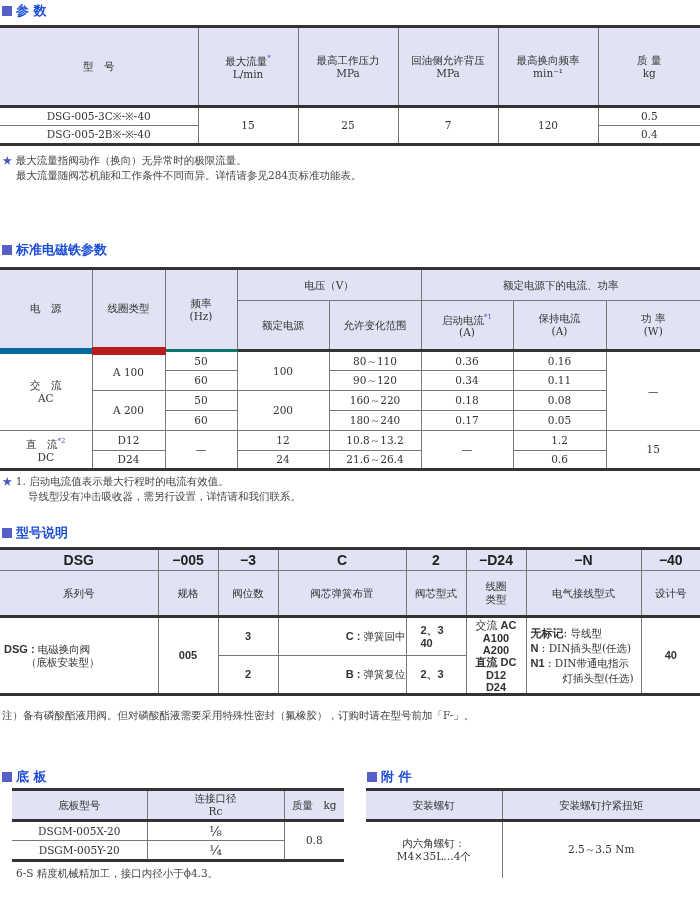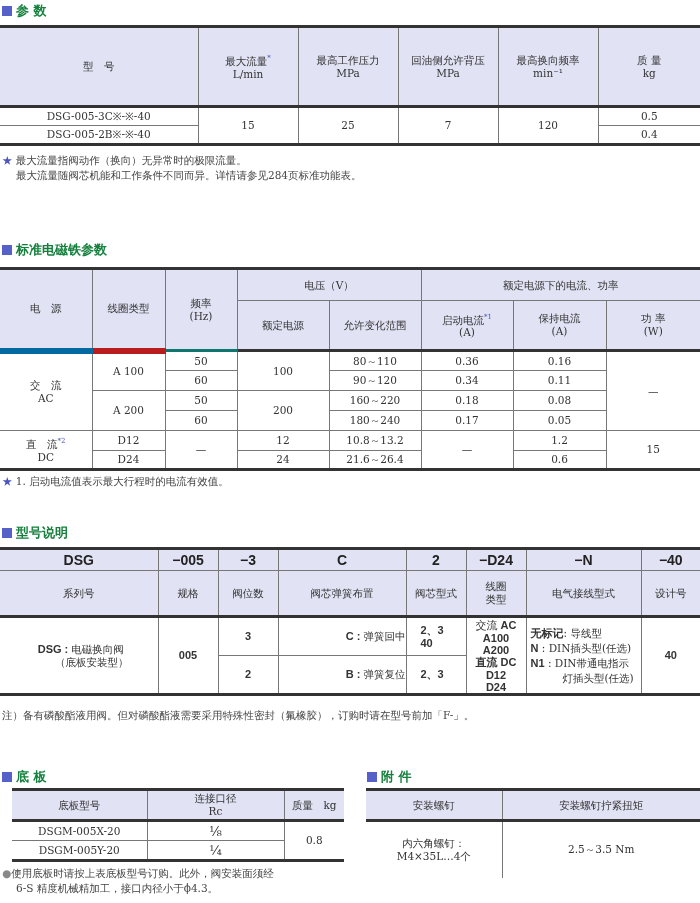--- a/index.html
+++ b/index.html
@@ -1,17 +1,17 @@
 <!DOCTYPE html>
 <html><head>
 <meta charset="utf-8">
 <style>
 *{box-sizing:border-box;margin:0;padding:0}
 body{width:700px;height:903px;background:#fff;font-family:"DejaVu Serif","Liberation Serif",serif;color:#333;position:relative;overflow:hidden;font-size:11px}
-.sec-title{position:absolute;display:flex;align-items:center;font-family:"DejaVu Sans","Liberation Sans",sans-serif;font-weight:bold;font-size:13px;color:#15803d}
+.sec-title{position:absolute;display:flex;align-items:center;font-family:"DejaVu Sans","Liberation Sans",sans-serif;font-weight:bold;font-size:13px;color:#1d4ed8}
 .sec-title .sq{width:10px;height:10px;background:#5560c8;margin-right:4px;display:inline-block}
 table{border-collapse:collapse;position:absolute;table-layout:fixed}
 td,th{text-align:center;vertical-align:middle;font-weight:normal;font-size:10.5px;line-height:13px;color:#333;border:1px solid #777;padding:0}
 th{background:#e1e3f4}
 table.t{border-top:3px solid #333;border-bottom:3px solid #333}
 table.t td:first-child,table.t th:first-child{border-left:none}
 table.t td:last-child,table.t th:last-child{border-right:none}
 .hdr-bottom th{border-bottom:3px solid #333}
 .star{color:#4a55c0;font-size:7px;vertical-align:super}
 .note{position:absolute;font-size:10.5px;line-height:15px;color:#444}
@@ -78,21 +78,21 @@
       <col style="width:72px">
       <col style="width:92px">
       <col style="width:92px">
       <col style="width:92px">
       <col style="width:93px">
       <col style="width:94px">
     </colgroup>
   <tbody>
       <tr style="height:32px">
     <th rowspan="2" style="border-bottom:6px solid #0369a1"><span>电　源</span></th>
-    <th rowspan="2" style="border-bottom:6px solid #b91c1c"><span>线圈类型</span></th>
+    <th rowspan="2" style="border-bottom:8px solid #b91c1c"><span>线圈类型</span></th>
     <th rowspan="2" style="border-bottom:3px solid #0f766e"><span>频率</span><br><span>(Hz)</span></th>
     <th colspan="2"><span>电压（V）</span></th>
     <th colspan="3"><span>额定电源下的电流、功率</span></th>
   </tr>
   <tr class="hdr-bottom" style="height:50px">
     <th><span>额定电源</span></th>
     <th><span>允许变化范围</span></th>
     <th><span>启动电流</span><span class="star">*1</span><br><span>(A)</span></th>
     <th><span>保持电流</span><br><span>(A)</span></th>
     <th><span>功 率</span><br><span>(W)</span></th>
@@ -141,20 +141,21 @@
     <td>D24</td>
     <td>24</td>
     <td>21.6～26.4</td>
     <td>0.6</td>
   </tr>
 </tbody>
   </table>
 
 <div class="note" style="left:2px;top:474px">
   <div><span class="bs">★</span> <span>1. 启动电流值表示最大行程时的电流有效值。</span></div>
+  <div style="padding-left:26px">导线型没有冲击吸收器，需另行设置，详情请和我们联系。</div>
 </div>
 
 <div class="sec-title" style="left:2px;top:524px">
   <span class="sq"></span>
   <span>型号说明</span>
 </div>
 
 <table class="t" style="left:0;top:547px;width:700px">
   <colgroup>
       <col style="width:158px">
@@ -182,21 +183,21 @@
     <th>规格</th>
     <th class="dash-r">阀位数</th>
     <th class="dash-r">阀芯弹簧布置</th>
     <th>阀芯型式</th>
     <th style="white-space:pre-line">线圈
 类型</th>
     <th>电气接线型式</th>
     <th>设计号</th>
   </tr>
   <tr style="height:39px">
-    <td rowspan="2" style="text-align:center;padding-left:4px">
+    <td rowspan="2" style="text-align:left;padding-left:4px">
       <span class="bold-sans">DSG</span><span class="bold-sans"> : </span><span>电磁换向阀</span><br>
       <span style="padding-left:22px">（底板安装型）</span>
     </td>
     <td rowspan="2" class="bold-sans">005</td>
     <td class="bold-sans dash-r">3</td>
     <td class="dash-r" style="text-align:right;padding-left:12px"><span class="bold-sans">C</span><span class="bold-sans"> : </span><span>弹簧回中</span></td>
     <td class="bold-sans" style="text-align:left;padding-left:14px"><span>2、3</span><br><span>40</span></td>
     <td rowspan="2" class="bold-sans" style="line-height:12px">
       <span style="font-weight:normal;font-family:'DejaVu Serif',serif">交流</span> <span>AC</span><br>
       <span>A100</span><br>
@@ -248,21 +249,20 @@
     <td rowspan="2">0.8</td>
   </tr>
   <tr style="height:20px">
     <td>DSGM-005Y-20</td>
     <td style="font-size:13px">¼</td>
   </tr>
 </tbody>
   </table>
 
 <div class="note" style="left:2px;top:866px">
-  <div><span style="color:#888">●</span><span>使用底板时请按上表底板型号订购。此外，阀安装面须经</span></div>
   <div style="padding-left:14px">6-S 精度机械精加工，接口内径小于ϕ4.3。</div>
 </div>
 
 <div class="sec-title" style="left:367px;top:768px">
   <span class="sq"></span>
   <span>附 件</span>
 </div>
 
 <table class="t" style="left:366px;top:788px;width:334px;border-bottom:none">
   <colgroup>

